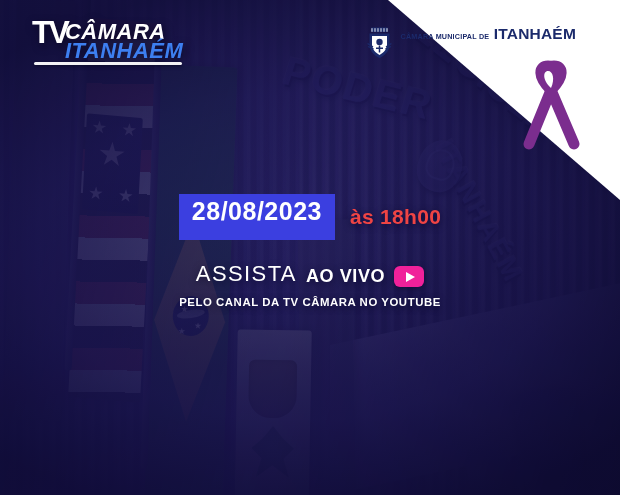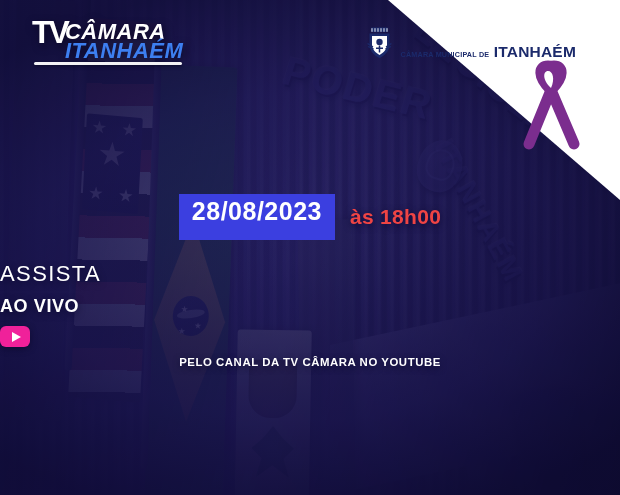--- a/index.html
+++ b/index.html
@@ -206,21 +206,21 @@
   
   .corner{
     position:absolute;right:0;top:0;width:232px;height:200px;
     background:#ffffff;
     clip-path:polygon(100% 0,100% 100%,0 0);
   }
 
   
   .cm-lockup{
     position:absolute;right:44px;top:26px;
-    display:flex;align-items:flex-end;gap:7px;
+    display:flex;align-items:flex-start;gap:7px;
   }
   .cm-crest{position:relative;width:29px;height:34px;flex:0 0 auto;}
   .cm-words{line-height:1;}
   .cm-top{
     font-size:7.2px;font-weight:700;letter-spacing:.2px;
     color:#1b2a6b;white-space:nowrap;
   }
   .cm-main{
     font-size:15.5px;font-weight:700;letter-spacing:.2px;
     color:#1b2a6b;white-space:nowrap;margin-top:1px;
@@ -282,21 +282,21 @@
     line-height:1.08;
   }
   .date-time{
     font-size:21px;font-weight:700;color:#ef4444;
     margin-left:15px;letter-spacing:.3px;
     text-shadow:0 2px 7px rgba(8,5,35,.6);
   }
 
   .watchline{
     margin-top:21px;
-    display:flex;align-items:flex-start;justify-content:center;gap:9px;flex-direction:column;
+    display:flex;align-items:flex-end;justify-content:center;gap:9px;
   }
   .watch-light{
     font-size:22px;font-weight:400;letter-spacing:1.4px;color:#ffffff;
     text-shadow:0 2px 7px rgba(8,5,35,.6);
   }
   .watch-bold{
     font-size:18px;font-weight:700;letter-spacing:.6px;color:#ffffff;
     text-shadow:0 2px 7px rgba(8,5,35,.6);
   }
   .yt-btn{

